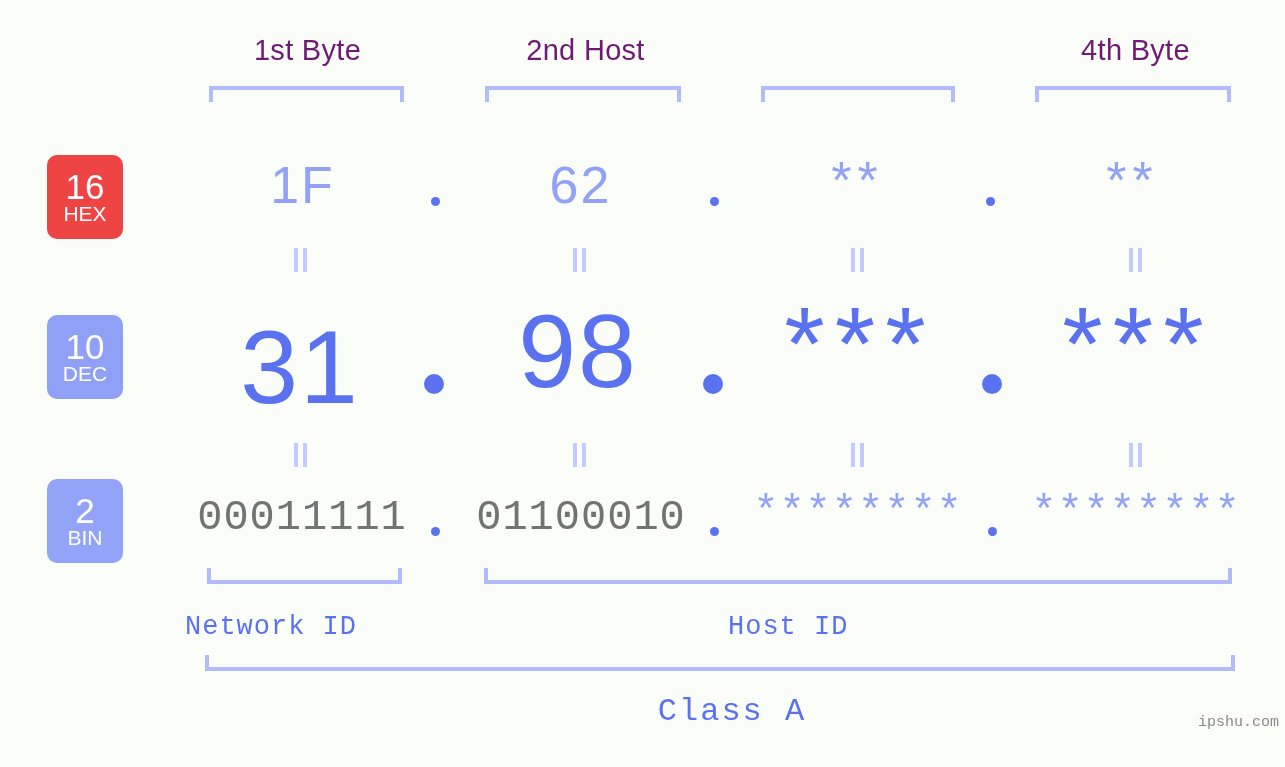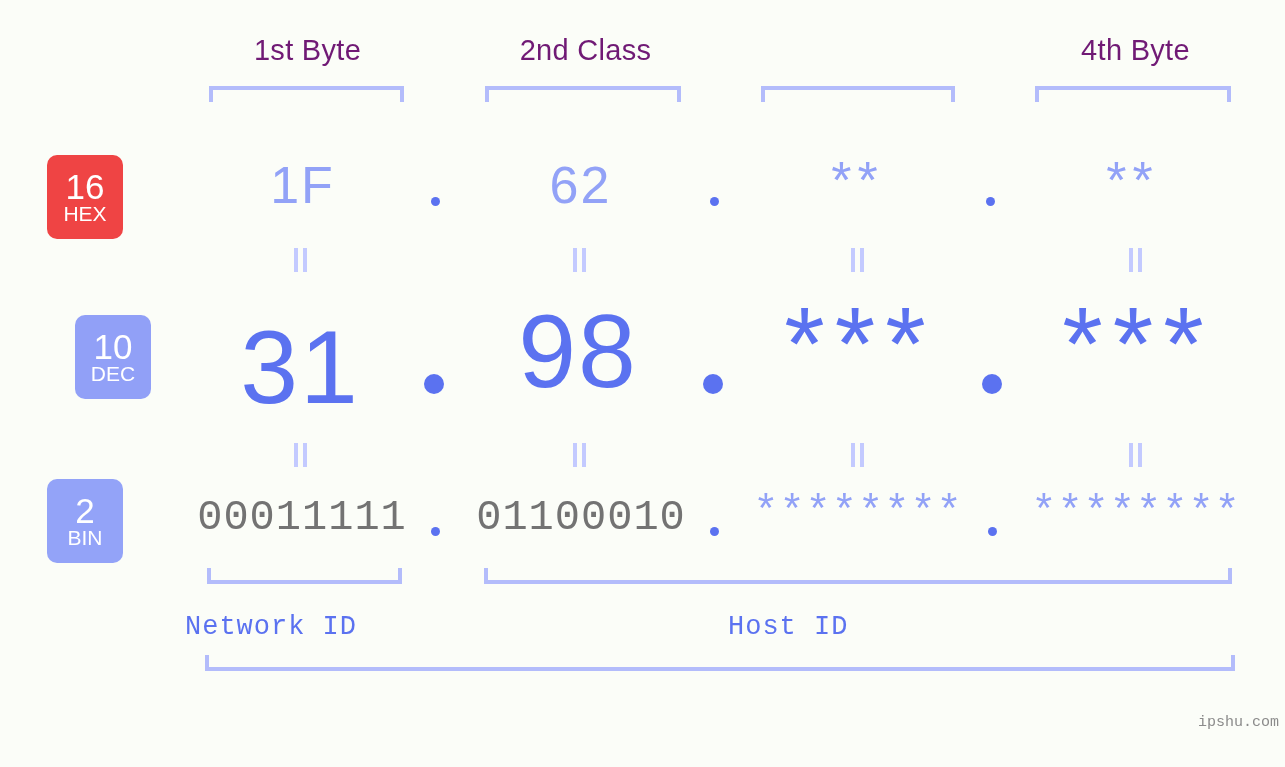--- a/index.html
+++ b/index.html
@@ -177,21 +177,21 @@
     white-space: nowrap;
     margin-left: 10px;
   }
 </style>
 </head>
 <body>
 
 <div id="stage">
 
   <div class="byte-header" style="left:190px; top:34px; width:235px;">1st Byte</div>
-  <div class="byte-header" style="left:468px; top:34px; width:235px;">2nd Class</div>
+  <div class="byte-header" style="left:468px; top:34px; width:235px;">2nd Host</div>
   <div class="byte-header" style="left:1018px; top:34px; width:235px;">4th Byte</div>
 
   <div class="top-bracket" style="left:209px; top:86px; width:195px;"></div>
   <div class="top-bracket" style="left:485px; top:86px; width:196px;"></div>
   <div class="top-bracket" style="left:761px; top:86px; width:194px;"></div>
   <div class="top-bracket" style="left:1035px; top:86px; width:196px;"></div>
 
   <div class="badge badge-hex" style="left:47px; top:155px;">
     <span class="num">16</span>
     <span class="lbl">HEX</span>
@@ -218,21 +218,21 @@
   </div>
   <div class="eq" style="left:849px; top:248px;">
     <i></i>
       <i></i>
   </div>
   <div class="eq" style="left:1127px; top:248px;">
     <i></i>
       <i></i>
   </div>
 
-  <div class="badge badge-dec" style="left:47px; top:315px;margin-left:28px;">
+  <div class="badge badge-dec" style="left:47px; top:315px;">
     <span class="num">10</span>
     <span class="lbl">DEC</span>
   </div>
 
   <div class="val dec-val" style="left:180px; top:308px; width:240px;">31</div>
   <div class="dot dot-dec" style="left:424px; top:374px;"></div>
 
   <div class="val dec-val" style="left:458px; top:292px; width:240px;">98</div>
   <div class="dot dot-dec" style="left:703px; top:374px;"></div>
 
@@ -275,16 +275,17 @@
   <div class="val bin-val stars" style="left:1016px; top:489px; width:240px;">********</div>
 
   <div class="bottom-bracket" style="left:207px; top:568px; width:195px;"></div>
   <div class="bottom-bracket" style="left:484px; top:568px; width:748px;"></div>
 
   <div class="id-label" style="left:185px; top:612px; width:240px;">Network ID</div>
   <div class="id-label" style="left:728px; top:612px; width:240px;">Host ID</div>
 
   <div class="bottom-bracket" style="left:205px; top:655px; width:1030px;"></div>
 
+  <div class="class-label" style="left:612px; top:693px; width:240px;">Class A</div>
 
   <div class="watermark" style="left:1188px; top:714px;">ipshu.com</div>
 
 </div>
 
 </body></html>

